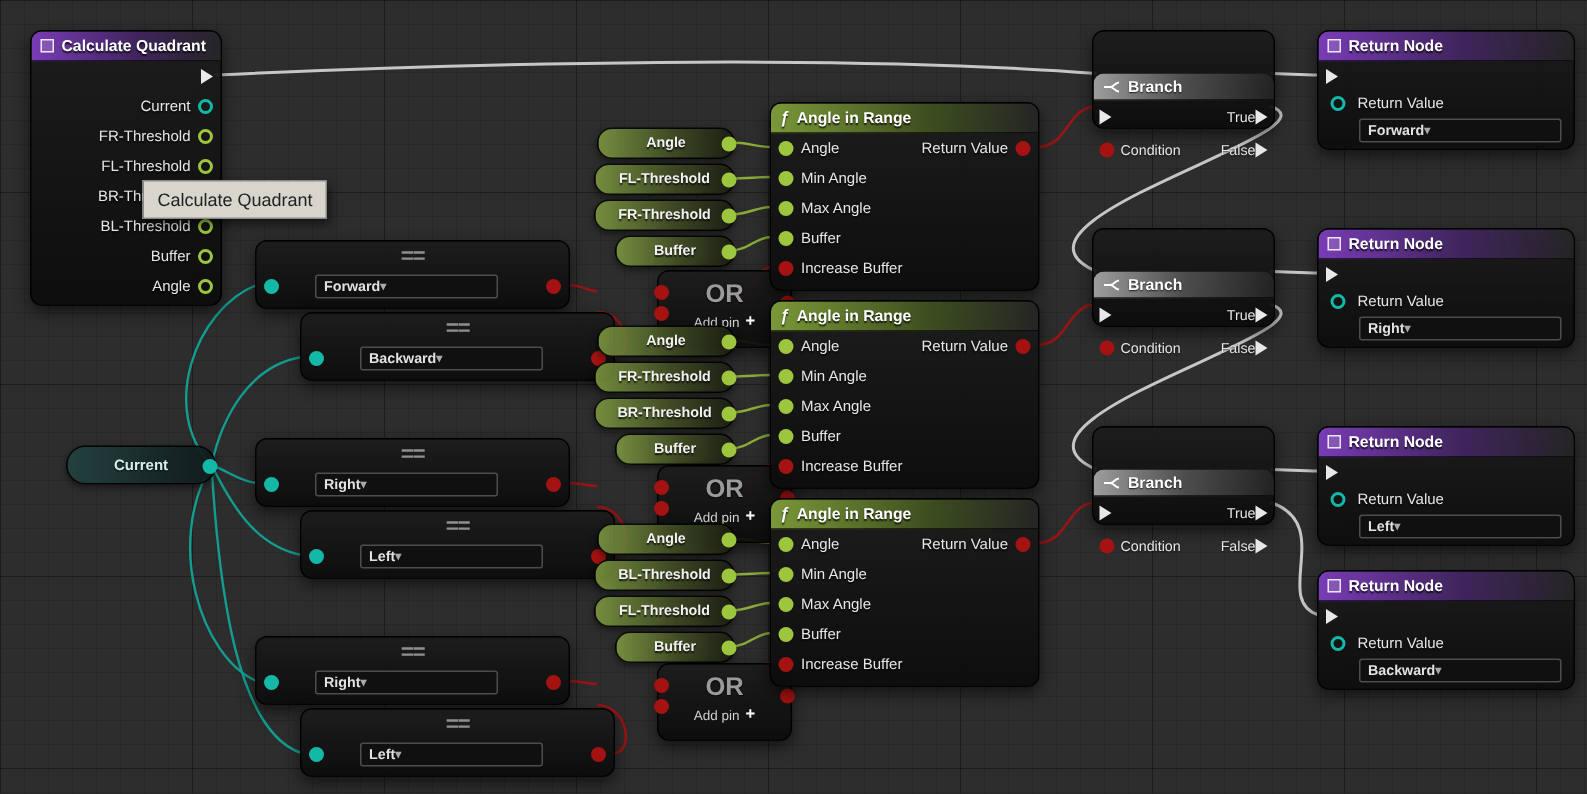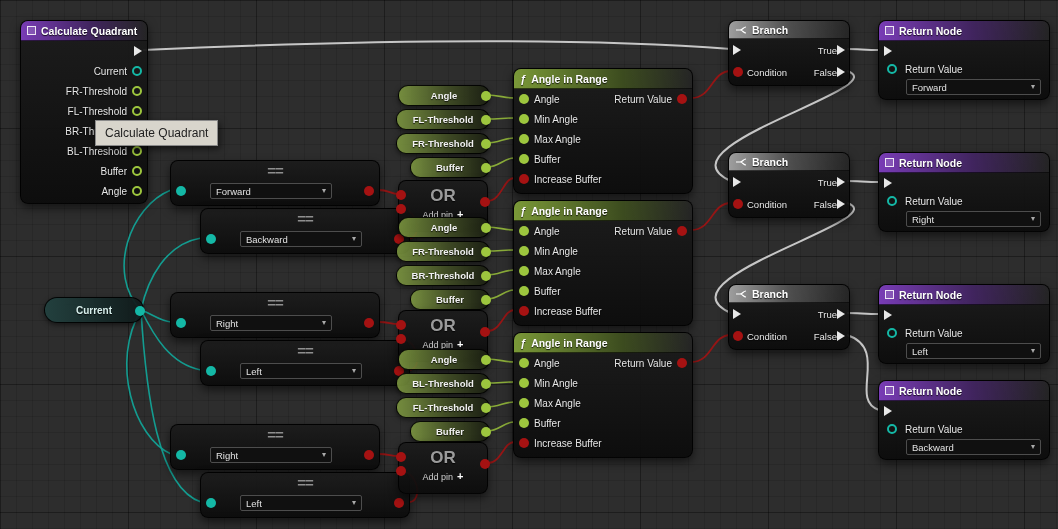--- a/index.html
+++ b/index.html
@@ -39,22 +39,22 @@
   .fn-icon{font-style:italic;font-weight:bold;font-size:11px;color:#fff;flex:none;}
   .pin{width:10px;height:10px;border-radius:50%;display:inline-block;flex:none;}
   .pin.hollow{width:10px;height:10px;background:transparent !important;border:2px solid;}
   .pin-float{background:#9dc63e;border-color:#9dc63e !important;}
   .pin-bool{background:#a51212;border-color:#a51212 !important;}
   .pin-enum{background:#14b8a6;border-color:#14b8a6 !important;}
   .exec-pin{width:0;height:0;border-top:5px solid transparent;border-bottom:5px solid transparent;border-left:8px solid #e8e8e8;display:inline-block;flex:none;}
   .row-label{font-size:10px;color:#e6e6e6;text-shadow:0 1px 1px rgba(0,0,0,.7);white-space:nowrap;}
   .dropdown{
     height:16px;background:#101010;border:1px solid #4d4d4d;border-radius:2px;
-    display:flex;align-items:center;justify-content:space-between;
-    padding:0 5px;font-size:9.5px;color:#e2e2e2;
+    display:flex;align-items:center;
+    padding:0 5px;font-size:9.5px;color:#e2e2e2;font-weight:bold;
   }
   .dd-chevron{font-size:8px;color:#aaa;line-height:1;}
   
   .entry-row{display:flex;justify-content:flex-end;align-items:center;gap:5px;height:20px;padding-right:5px;}
   .entry-exec{display:flex;justify-content:flex-end;align-items:center;height:20px;padding-right:5px;}
   
   .equal-node{width:210px;height:46px;}
   .equal-glyph{height:18px;line-height:19px;text-align:center;font-size:15px;font-weight:bold;color:#8f8f8f;letter-spacing:-1px;}
   .equal-row{display:flex;align-items:center;height:24px;padding:0 5px;}
   .equal-row .dropdown{width:122px;margin-left:24px;}
@@ -68,34 +68,34 @@
     box-shadow:0 2px 5px rgba(0,0,0,.5);
     font-size:9.5px;font-weight:bold;color:#f2f2f2;text-shadow:0 1px 1px rgba(0,0,0,.8);
   }
   .pill .pin{position:absolute;right:-2px;top:5px;}
   .pill-current{
     background:linear-gradient(90deg, rgba(34,66,64,.92), rgba(16,26,26,.95));
     width:100px;height:26px;border-radius:13px;font-size:10px;color:#d8efec;
   }
   .pill-current .pin{top:8px;}
   
-  .or-node{width:90px;height:52px;}
+  .or-node{width:90px;height:52px;margin-left:40px;}
   .or-title{text-align:center;font-size:17px;font-weight:bold;color:#9b9b9b;height:28px;line-height:30px;text-shadow:0 1px 1px rgba(0,0,0,.8);}
   .or-addpin{display:flex;justify-content:center;align-items:center;gap:4px;font-size:9px;color:#cfcfcf;}
   .or-addpin .plus{color:#fff;font-weight:bold;font-size:11px;line-height:1;}
   .or-in1{position:absolute;left:-3px;top:9px;}
   .or-in2{position:absolute;left:-3px;top:23px;}
   .or-out{position:absolute;right:-3px;top:16px;}
   
   .air-node{width:180px;height:126px;}
   .air-row{display:flex;align-items:center;gap:5px;height:20px;padding:0 5px;}
   .air-out{margin-left:auto;display:flex;align-items:center;gap:5px;}
   
   .branch-node{width:122px;height:66px;}
-  .branch-node .node-header{height:18px;}
+  .branch-node .node-header{height:18px;margin-top:28px;}
   .b-row{display:flex;align-items:center;gap:4px;height:22px;padding:0 4px;}
   .b-right{margin-left:auto;display:flex;align-items:center;gap:0;}
   .b-row .row-label{font-size:9.5px;}
   
   .return-node{width:172px;height:80px;}
   .rn-exec{display:flex;align-items:center;height:20px;padding-left:5px;}
   .rn-label-row{display:flex;align-items:center;gap:8px;height:16px;padding-left:8px;}
   .rn-dd{width:135px;margin-left:27px;margin-top:2px;}
   
   .tooltip{

